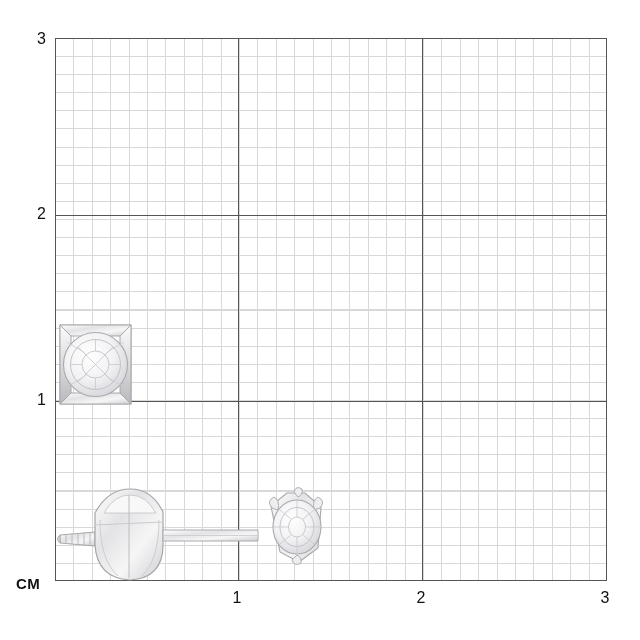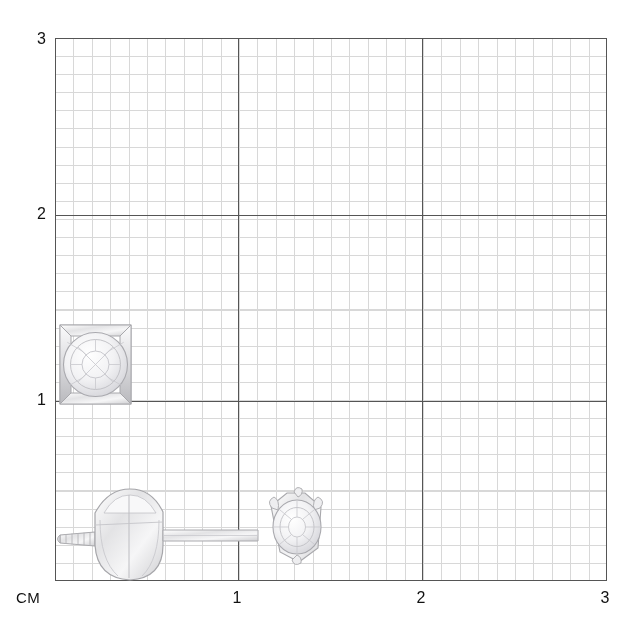--- a/index.html
+++ b/index.html
@@ -71,23 +71,23 @@
     text-align: right;
     width: 28px;
   }
   .tick-label.x {
     text-align: center;
     width: 30px;
   }
   .cm-label {
     position: absolute;
     left: 16px;
-    top: 589px;
+    top: 575px;
     font-size: 15px;
-    font-weight: normal;
+    font-weight: bold;
     color: #111111;
     letter-spacing: 0.5px;
   }
 
   
   .product-layer {
     position: absolute;
     left: 0; top: 0;
     width: 640px;
     height: 640px;

